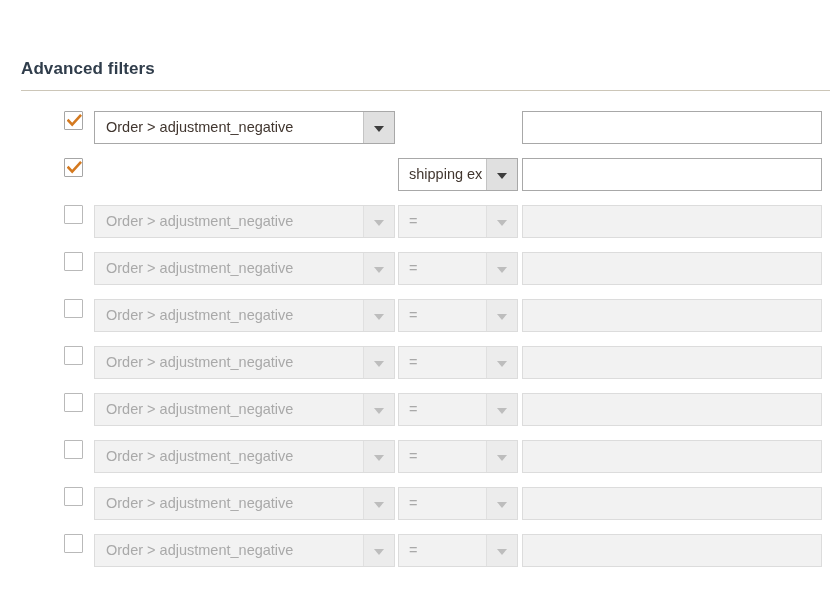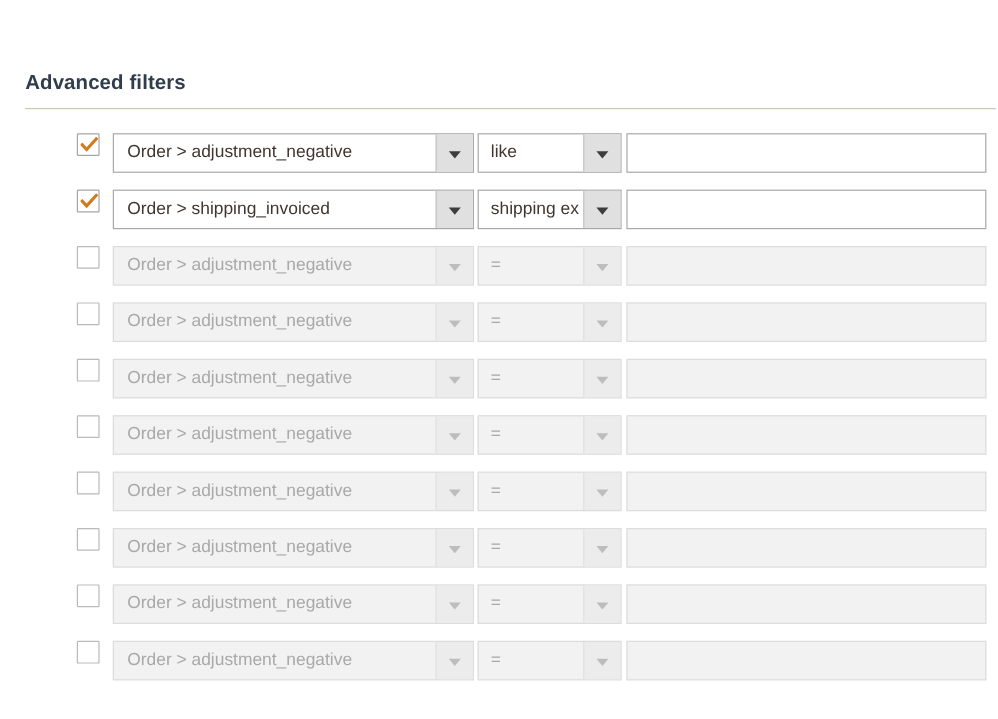--- a/index.html
+++ b/index.html
@@ -190,46 +190,34 @@
       </svg>
     </div>
 
     <div class="ctl sel-field">
       <span class="sel-text">Order &gt; adjustment_negative</span>
       <span class="sel-arrow">
             <i></i>
           </span>
     </div>
 
-    <div class="ctl sel-op">
-      <span class="sel-text">like</span>
-      <span class="sel-arrow">
-            <i></i>
-          </span>
-    </div>
 
     <div class="ctl txt-value">
       <span class="txt-inner"></span>
     </div>
 
   </div>
       <div class="filter-row">
 
     <div class="chk">
       <svg width="15" height="15" viewBox="0 0 15 15">
         <path d="M1.5 6.6 L5.2 10.6 L13.2 1.8" fill="none" stroke="#d4791f" stroke-width="2.6" stroke-linecap="square" stroke-linejoin="miter"></path>
       </svg>
     </div>
 
-    <div class="ctl sel-field">
-      <span class="sel-text">Order &gt; shipping_invoiced</span>
-      <span class="sel-arrow">
-            <i></i>
-          </span>
-    </div>
 
     <div class="ctl sel-op">
       <span class="sel-text">shipping ex</span>
       <span class="sel-arrow">
             <i></i>
           </span>
     </div>
 
     <div class="ctl txt-value">
       <span class="txt-inner"></span>

